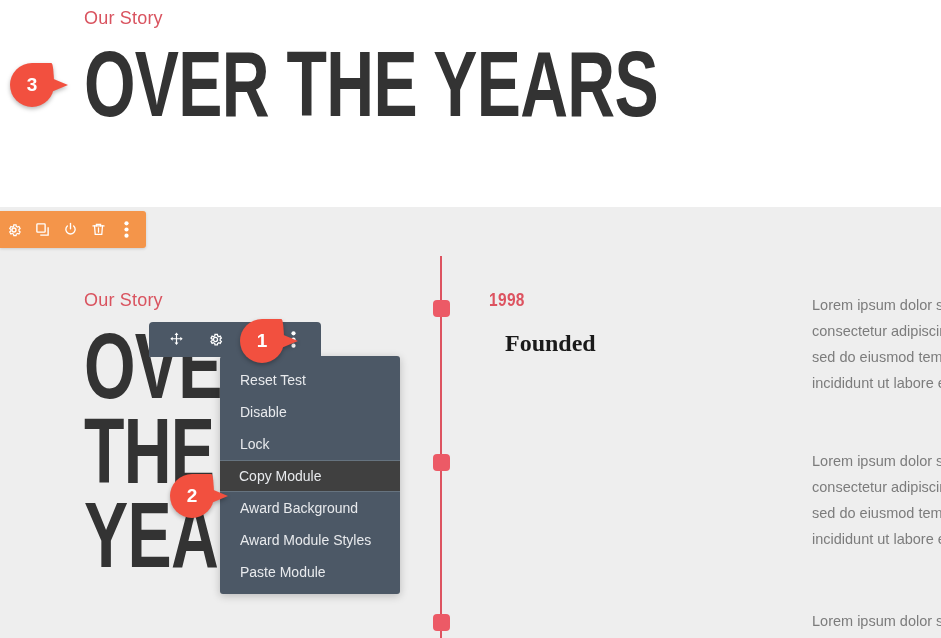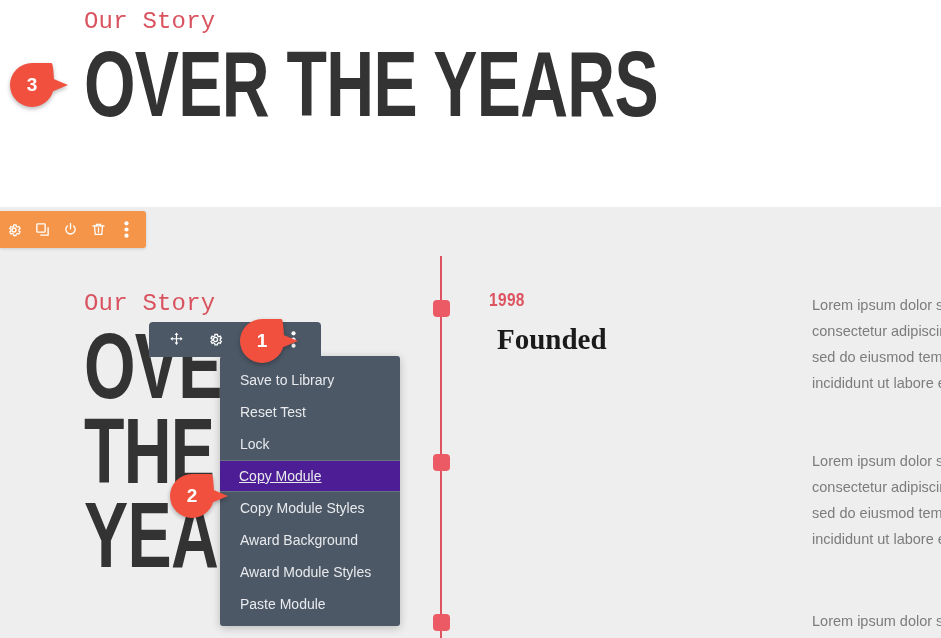--- a/index.html
+++ b/index.html
@@ -30,22 +30,22 @@
   .section-bottom {
     position: absolute;
     left: 0; top: 207px;
     width: 941px; height: 431px;
     background: #eeeeee;
   }
 
   
   .eyebrow {
     position: absolute;
-    font-family: Liberation Mono, monospace;
-    font-size: 24px;
+    font-family: Liberation Sans, sans-serif;
+    font-size: 18px;
     font-weight: 400;
     color: #d9535f;
     letter-spacing: 0.2px;
     white-space: nowrap;
   }
   .bigheading {
     position: absolute;
     font-family: "Liberation Sans Narrow", "Liberation Sans", sans-serif;
     font-weight: 700;
     color: #333333;
@@ -131,25 +131,24 @@
     font-size: 14px;
     color: #e8eaed;
     padding: 7px 0 7px 19px;
     line-height: 16px;
     cursor: pointer;
     white-space: nowrap;
     box-sizing: border-box;
     border: 1px solid transparent;
   }
   .menu-item.active {
-    background: #4c1d95;
+    background: #404040;
     border-color: #66737f;
     border-left: none;
     border-right: none;
-    text-decoration: underline;
   }
 
   
   .timeline-line {
     position: absolute;
     left: 440px; top: 256px;
     width: 2px; height: 382px;
     background: #dd5360;
     z-index: 2;
   }
@@ -172,24 +171,24 @@
     color: #dd5360;
     letter-spacing: 0.4px;
     transform: scaleX(0.86);
     transform-origin: left center;
     margin: 0 0 9px 0;
     white-space: nowrap;
   }
   .tl-title {
     font-family: "Liberation Serif", serif;
     font-weight: 700;
-    font-size: 29px;
+    font-size: 24px;
     color: #1a1a1a;
     line-height: 1.35;
-    margin: 8px;
+    margin: 16px;
     width: 290px;
   }
   .tl-body {
     position: absolute;
     left: 812px;
     width: 180px;
     font-size: 14.5px;
     line-height: 26px;
     color: #7c7c7c;
     overflow: hidden;
@@ -326,25 +325,24 @@
     <div class="tb-icon">
       <svg width="5" height="17" viewBox="0 0 5 17" fill="#fff">
         <circle cx="2.5" cy="2.3" r="2.1"></circle>
         <circle cx="2.5" cy="8.5" r="2.1"></circle>
         <circle cx="2.5" cy="14.7" r="2.1"></circle>
       </svg>
     </div>
   </div>
 
   <div class="dropdown">
-    <div class="menu-item">Save to Library</div>
     <div class="menu-item">Reset Test</div>
+    <div class="menu-item">Disable</div>
     <div class="menu-item">Lock</div>
     <div class="menu-item active">Copy Module</div>
-    <div class="menu-item">Copy Module Styles</div>
     <div class="menu-item">Award Background</div>
     <div class="menu-item">Award Module Styles</div>
     <div class="menu-item">Paste Module</div>
   </div>
 
   <div class="marker" id="marker-3">
     <div class="mk-tail"></div>
     <div class="mk-shape"></div>
     <div class="mk-num">3</div>
   </div>

